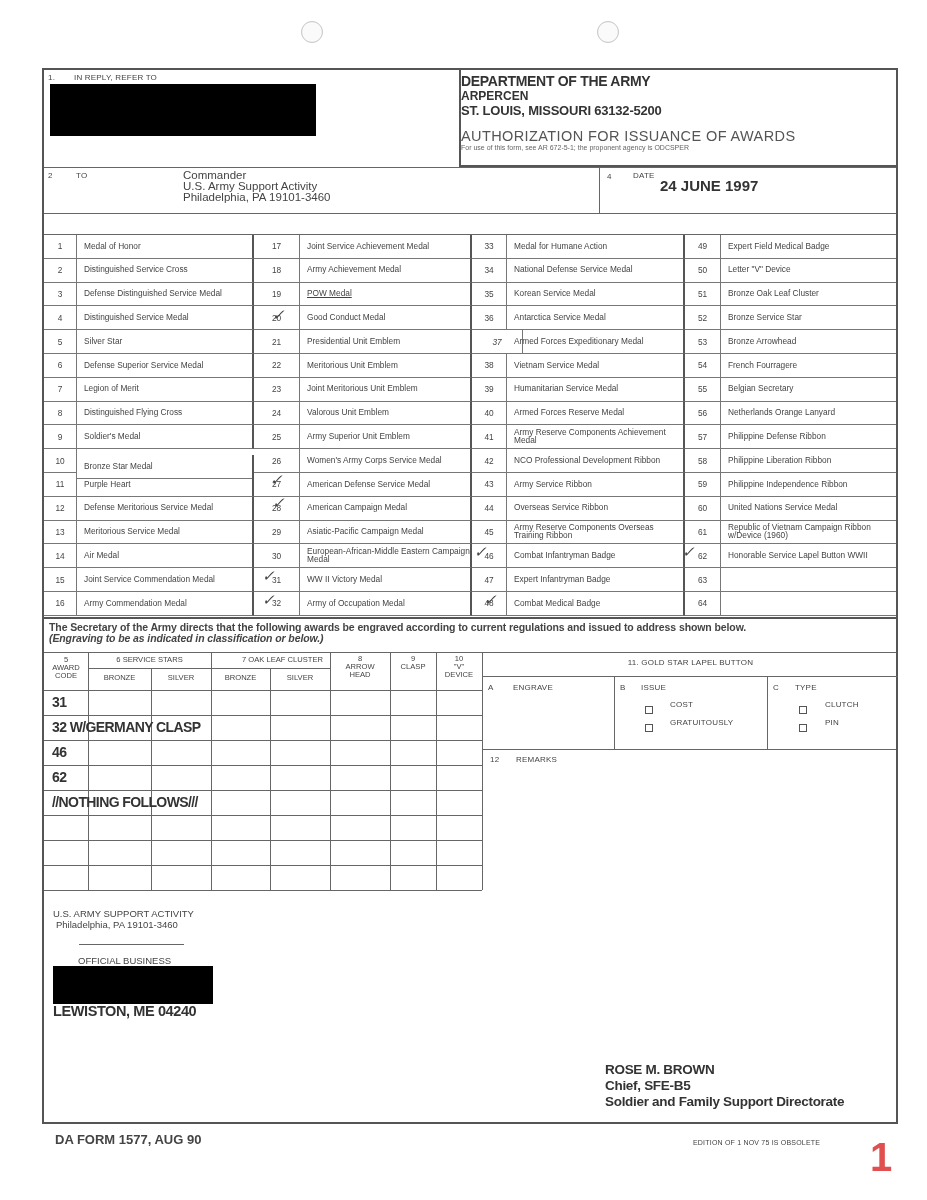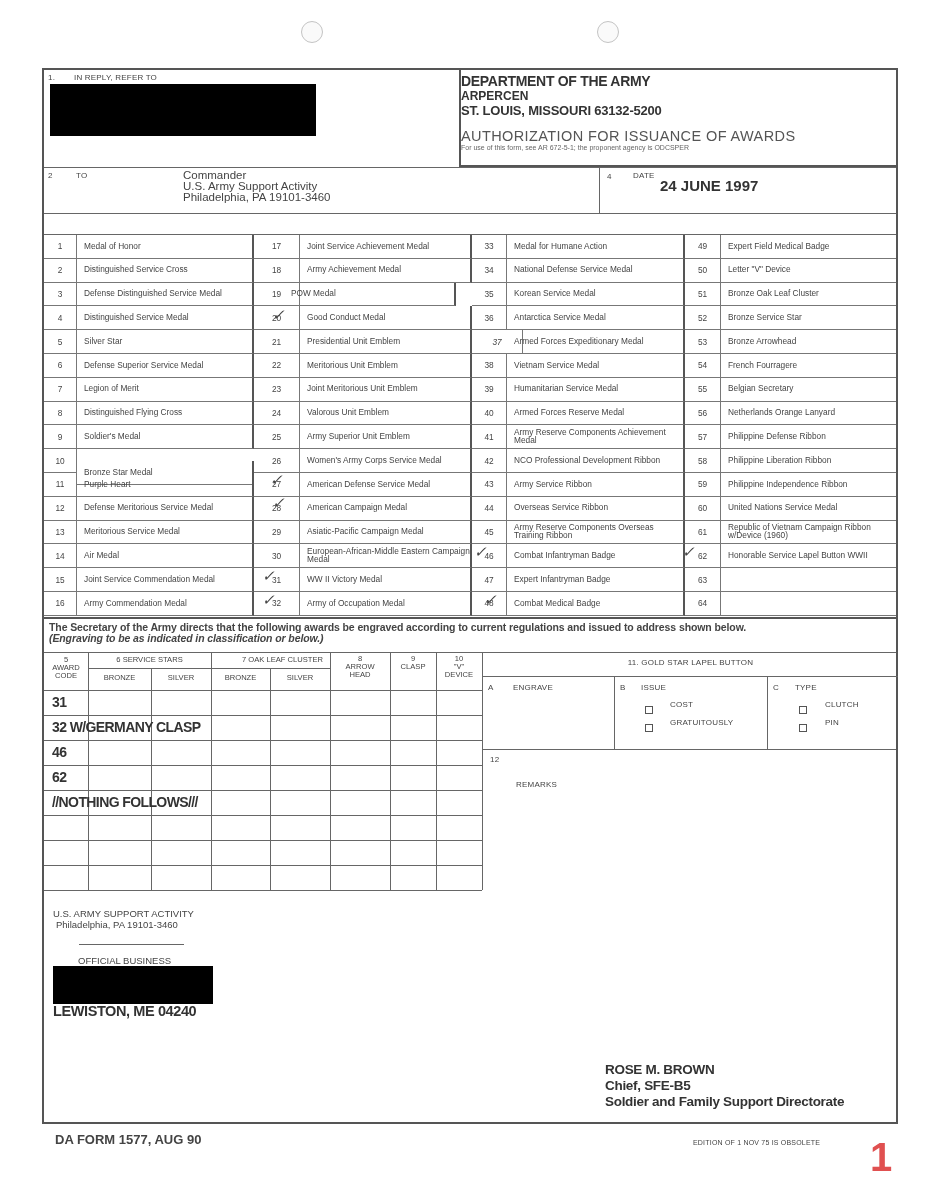--- a/index.html
+++ b/index.html
@@ -107,39 +107,39 @@
       <div class="code-cell code-name" style="left: 33px; width: 177px; top: 95.2px; border-right: 2px solid rgb(85, 85, 85);">Silver Star</div>
       <div class="code-cell code-num" style="left: 0px; width: 33px; top: 119px;">6</div>
       <div class="code-cell code-name" style="left: 33px; width: 177px; top: 119px; border-right: 2px solid rgb(85, 85, 85);">Defense Superior Service Medal</div>
       <div class="code-cell code-num" style="left: 0px; width: 33px; top: 142.8px;">7</div>
       <div class="code-cell code-name" style="left: 33px; width: 177px; top: 142.8px; border-right: 2px solid rgb(85, 85, 85);">Legion of Merit</div>
       <div class="code-cell code-num" style="left: 0px; width: 33px; top: 166.6px;">8</div>
       <div class="code-cell code-name" style="left: 33px; width: 177px; top: 166.6px; border-right: 2px solid rgb(85, 85, 85);">Distinguished Flying Cross</div>
       <div class="code-cell code-num" style="left: 0px; width: 33px; top: 190.4px;">9</div>
       <div class="code-cell code-name" style="left: 33px; width: 177px; top: 190.4px; border-right: 2px solid rgb(85, 85, 85);">Soldier's Medal</div>
       <div class="code-cell code-num" style="left: 0px; width: 33px; top: 214.2px;">10</div>
-      <div class="code-cell code-name" style="left: 33px; width: 177px; top: 226px; border-right: 2px solid rgb(85, 85, 85); text-align: center;">Bronze Star Medal</div>
+      <div class="code-cell code-name" style="left: 33px; width: 177px; top: 220px; border-right: 2px solid rgb(85, 85, 85); text-align: center;">Bronze Star Medal</div>
       <div class="code-cell code-num" style="left: 0px; width: 33px; top: 238px;">11</div>
       <div class="code-cell code-name" style="left: 33px; width: 177px; top: 238px; border-right: 2px solid rgb(85, 85, 85);">Purple Heart</div>
       <div class="code-cell code-num" style="left: 0px; width: 33px; top: 261.8px;">12</div>
       <div class="code-cell code-name" style="left: 33px; width: 177px; top: 261.8px; border-right: 2px solid rgb(85, 85, 85);">Defense Meritorious Service Medal</div>
       <div class="code-cell code-num" style="left: 0px; width: 33px; top: 285.6px;">13</div>
       <div class="code-cell code-name" style="left: 33px; width: 177px; top: 285.6px; border-right: 2px solid rgb(85, 85, 85);">Meritorious Service Medal</div>
       <div class="code-cell code-num" style="left: 0px; width: 33px; top: 309.4px;">14</div>
       <div class="code-cell code-name" style="left: 33px; width: 177px; top: 309.4px; border-right: 2px solid rgb(85, 85, 85);">Air Medal</div>
       <div class="code-cell code-num" style="left: 0px; width: 33px; top: 333.2px;">15</div>
       <div class="code-cell code-name" style="left: 33px; width: 177px; top: 333.2px; border-right: 2px solid rgb(85, 85, 85);">Joint Service Commendation Medal</div>
       <div class="code-cell code-num" style="left: 0px; width: 33px; top: 357px;">16</div>
       <div class="code-cell code-name" style="left: 33px; width: 177px; top: 357px; border-right: 2px solid rgb(85, 85, 85);">Army Commendation Medal</div>
       <div class="code-cell code-num" style="left: 210px; width: 46px; top: 0px;">17</div>
       <div class="code-cell code-name" style="left: 256px; width: 172px; top: 0px; border-right: 2px solid rgb(85, 85, 85);">Joint Service Achievement Medal</div>
       <div class="code-cell code-num" style="left: 210px; width: 46px; top: 23.8px;">18</div>
       <div class="code-cell code-name" style="left: 256px; width: 172px; top: 23.8px; border-right: 2px solid rgb(85, 85, 85);">Army Achievement Medal</div>
       <div class="code-cell code-num" style="left: 210px; width: 46px; top: 47.6px;">19</div>
-      <div class="code-cell code-name" style="left: 240px; width: 172px; top: 47.6px; border-right: 2px solid rgb(85, 85, 85);">POW Medal</div>
+      <div class="code-cell code-name" style="left: 256px; width: 172px; top: 47.6px; border-right: 2px solid rgb(85, 85, 85); text-decoration: underline;">POW Medal</div>
       <div class="code-cell code-num" style="left: 210px; width: 46px; top: 71.4px;">20</div>
       <div class="code-cell code-name" style="left: 256px; width: 172px; top: 71.4px; border-right: 2px solid rgb(85, 85, 85);">Good Conduct Medal</div>
       <div class="code-cell code-num" style="left: 210px; width: 46px; top: 95.2px;">21</div>
       <div class="code-cell code-name" style="left: 256px; width: 172px; top: 95.2px; border-right: 2px solid rgb(85, 85, 85);">Presidential Unit Emblem</div>
       <div class="code-cell code-num" style="left: 210px; width: 46px; top: 119px;">22</div>
       <div class="code-cell code-name" style="left: 256px; width: 172px; top: 119px; border-right: 2px solid rgb(85, 85, 85);">Meritorious Unit Emblem</div>
       <div class="code-cell code-num" style="left: 210px; width: 46px; top: 142.8px;">23</div>
       <div class="code-cell code-name" style="left: 256px; width: 172px; top: 142.8px; border-right: 2px solid rgb(85, 85, 85);">Joint Meritorious Unit Emblem</div>
       <div class="code-cell code-num" style="left: 210px; width: 46px; top: 166.6px;">24</div>
       <div class="code-cell code-name" style="left: 256px; width: 172px; top: 166.6px; border-right: 2px solid rgb(85, 85, 85);">Valorous Unit Emblem</div>
@@ -315,21 +315,21 @@
     <span class="abs lbl" style="left:187px;top:66px;">GRATUITOUSLY</span>
     <span class="abs lbl" style="left:290px;top:31px;">C</span>
     <span class="abs lbl" style="left:312px;top:31px;">TYPE</span>
     <span class="abs" style="left:316px;top:48px;"><span class="cb"></span></span>
     <span class="abs lbl" style="left:342px;top:48px;">CLUTCH</span>
     <span class="abs" style="left:316px;top:66px;"><span class="cb"></span></span>
     <span class="abs lbl" style="left:342px;top:66px;">PIN</span>
   </div>
   <div style="position:absolute;left:439px;right:0;top:679px;border-top:1px solid #666;"></div>
   <span class="abs lbl" style="left:446px;top:685px;">12</span>
-  <span class="abs lbl" style="left:472px;top:685px;margin-top:25px;">REMARKS</span>
+  <span class="abs lbl" style="left:472px;top:685px;">REMARKS</span>
   <div class="abs" style="left:440px;top:698px;width:412px;height:330px;"></div>
 
   <div class="abs" style="left:9px;top:838px;">
     <div class="mail1">U.S. ARMY SUPPORT ACTIVITY</div>
     <div class="mail1" style="padding-left:3px;">Philadelphia, PA 19101-3460</div>
   </div>
   <div class="abs" style="left:35px;top:874px;width:105px;border-top:1px solid #666;"></div>
   <div class="abs mail1" style="left:34px;top:885px;">OFFICIAL BUSINESS</div>
   <div class="redact" style="left:9px;top:896px;width:160px;height:38px;"></div>
   <div class="abs lewiston" style="left:9px;top:933px;">LEWISTON, ME  04240</div>

